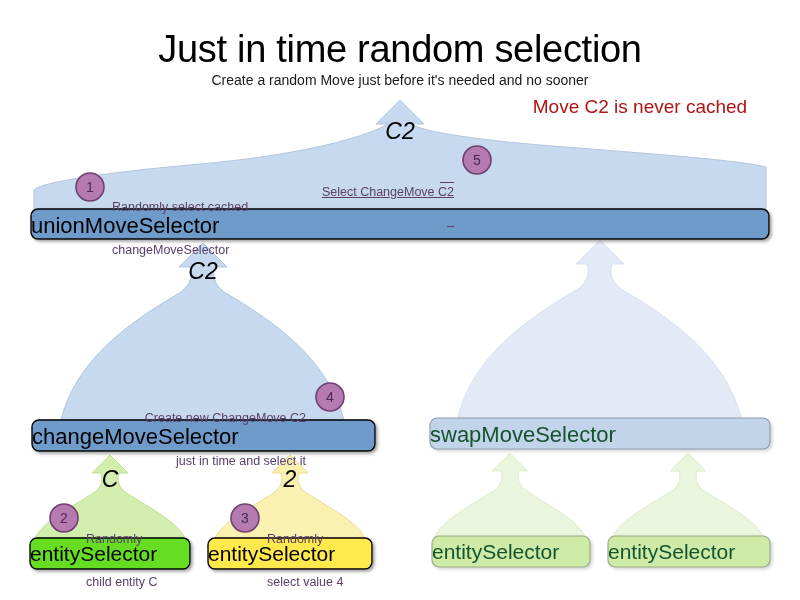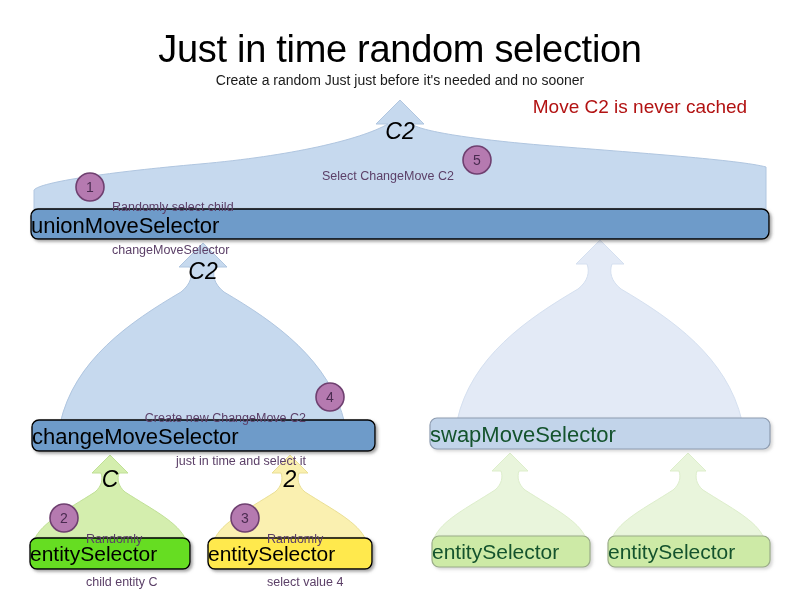--- a/index.html
+++ b/index.html
@@ -212,40 +212,40 @@
     </g>
 
     <circle cx="90" cy="187" r="14" fill="#b57ab0" stroke="#6f4070" stroke-width="1.6"></circle>
     <circle cx="477" cy="160" r="14" fill="#b57ab0" stroke="#6f4070" stroke-width="1.6"></circle>
     <circle cx="330" cy="397" r="14" fill="#b57ab0" stroke="#6f4070" stroke-width="1.6"></circle>
     <circle cx="64" cy="518" r="14" fill="#b57ab0" stroke="#6f4070" stroke-width="1.6"></circle>
     <circle cx="245" cy="518" r="14" fill="#b57ab0" stroke="#6f4070" stroke-width="1.6"></circle>
   </svg>
 
   <div class="txt title">Just in time random selection</div>
-  <div class="txt subtitle">Create a random Just just before it's needed and no sooner</div>
+  <div class="txt subtitle">Create a random Move just before it's needed and no sooner</div>
   <div class="txt warn">Move C2 is never cached</div>
 
   <div class="txt flowlabel" style="left:355px; top:118px; width:90px;">C2</div>
   <div class="txt flowlabel" style="left:158px; top:258px; width:90px;">C2</div>
   <div class="txt flowlabel" style="left:65px; top:466px; width:90px;">C</div>
   <div class="txt flowlabel" style="left:245px; top:466px; width:90px;">2</div>
 
   <div class="badgenum" style="left:77px; top:174px;">1</div>
   <div class="badgenum" style="left:464px; top:147px;">5</div>
   <div class="badgenum" style="left:317px; top:384px;">4</div>
   <div class="badgenum" style="left:51px; top:505px;">2</div>
   <div class="badgenum" style="left:232px; top:505px;">3</div>
 
   <div class="txt note l" style="left:112px; top:171px; width:230px;">
-    <div>Randomly select child</div>
+    <div>Randomly select cached</div>
     <div>changeMoveSelector</div>
   </div>
 
-  <div class="txt note r" style="left:258px; top:140px; width:196px;">
+  <div class="txt note r" style="left:258px; top:156px; width:196px;text-decoration:underline;">
     <div>Select ChangeMove C2</div>
   </div>
 
   <div class="txt note r" style="left:90px; top:382px; width:216px;">
     <div>Create new ChangeMove C2</div>
     <div>just in time and select it</div>
   </div>
 
   <div class="txt note l" style="left:86px; top:503px; width:120px;">
     <div>Randomly</div>

